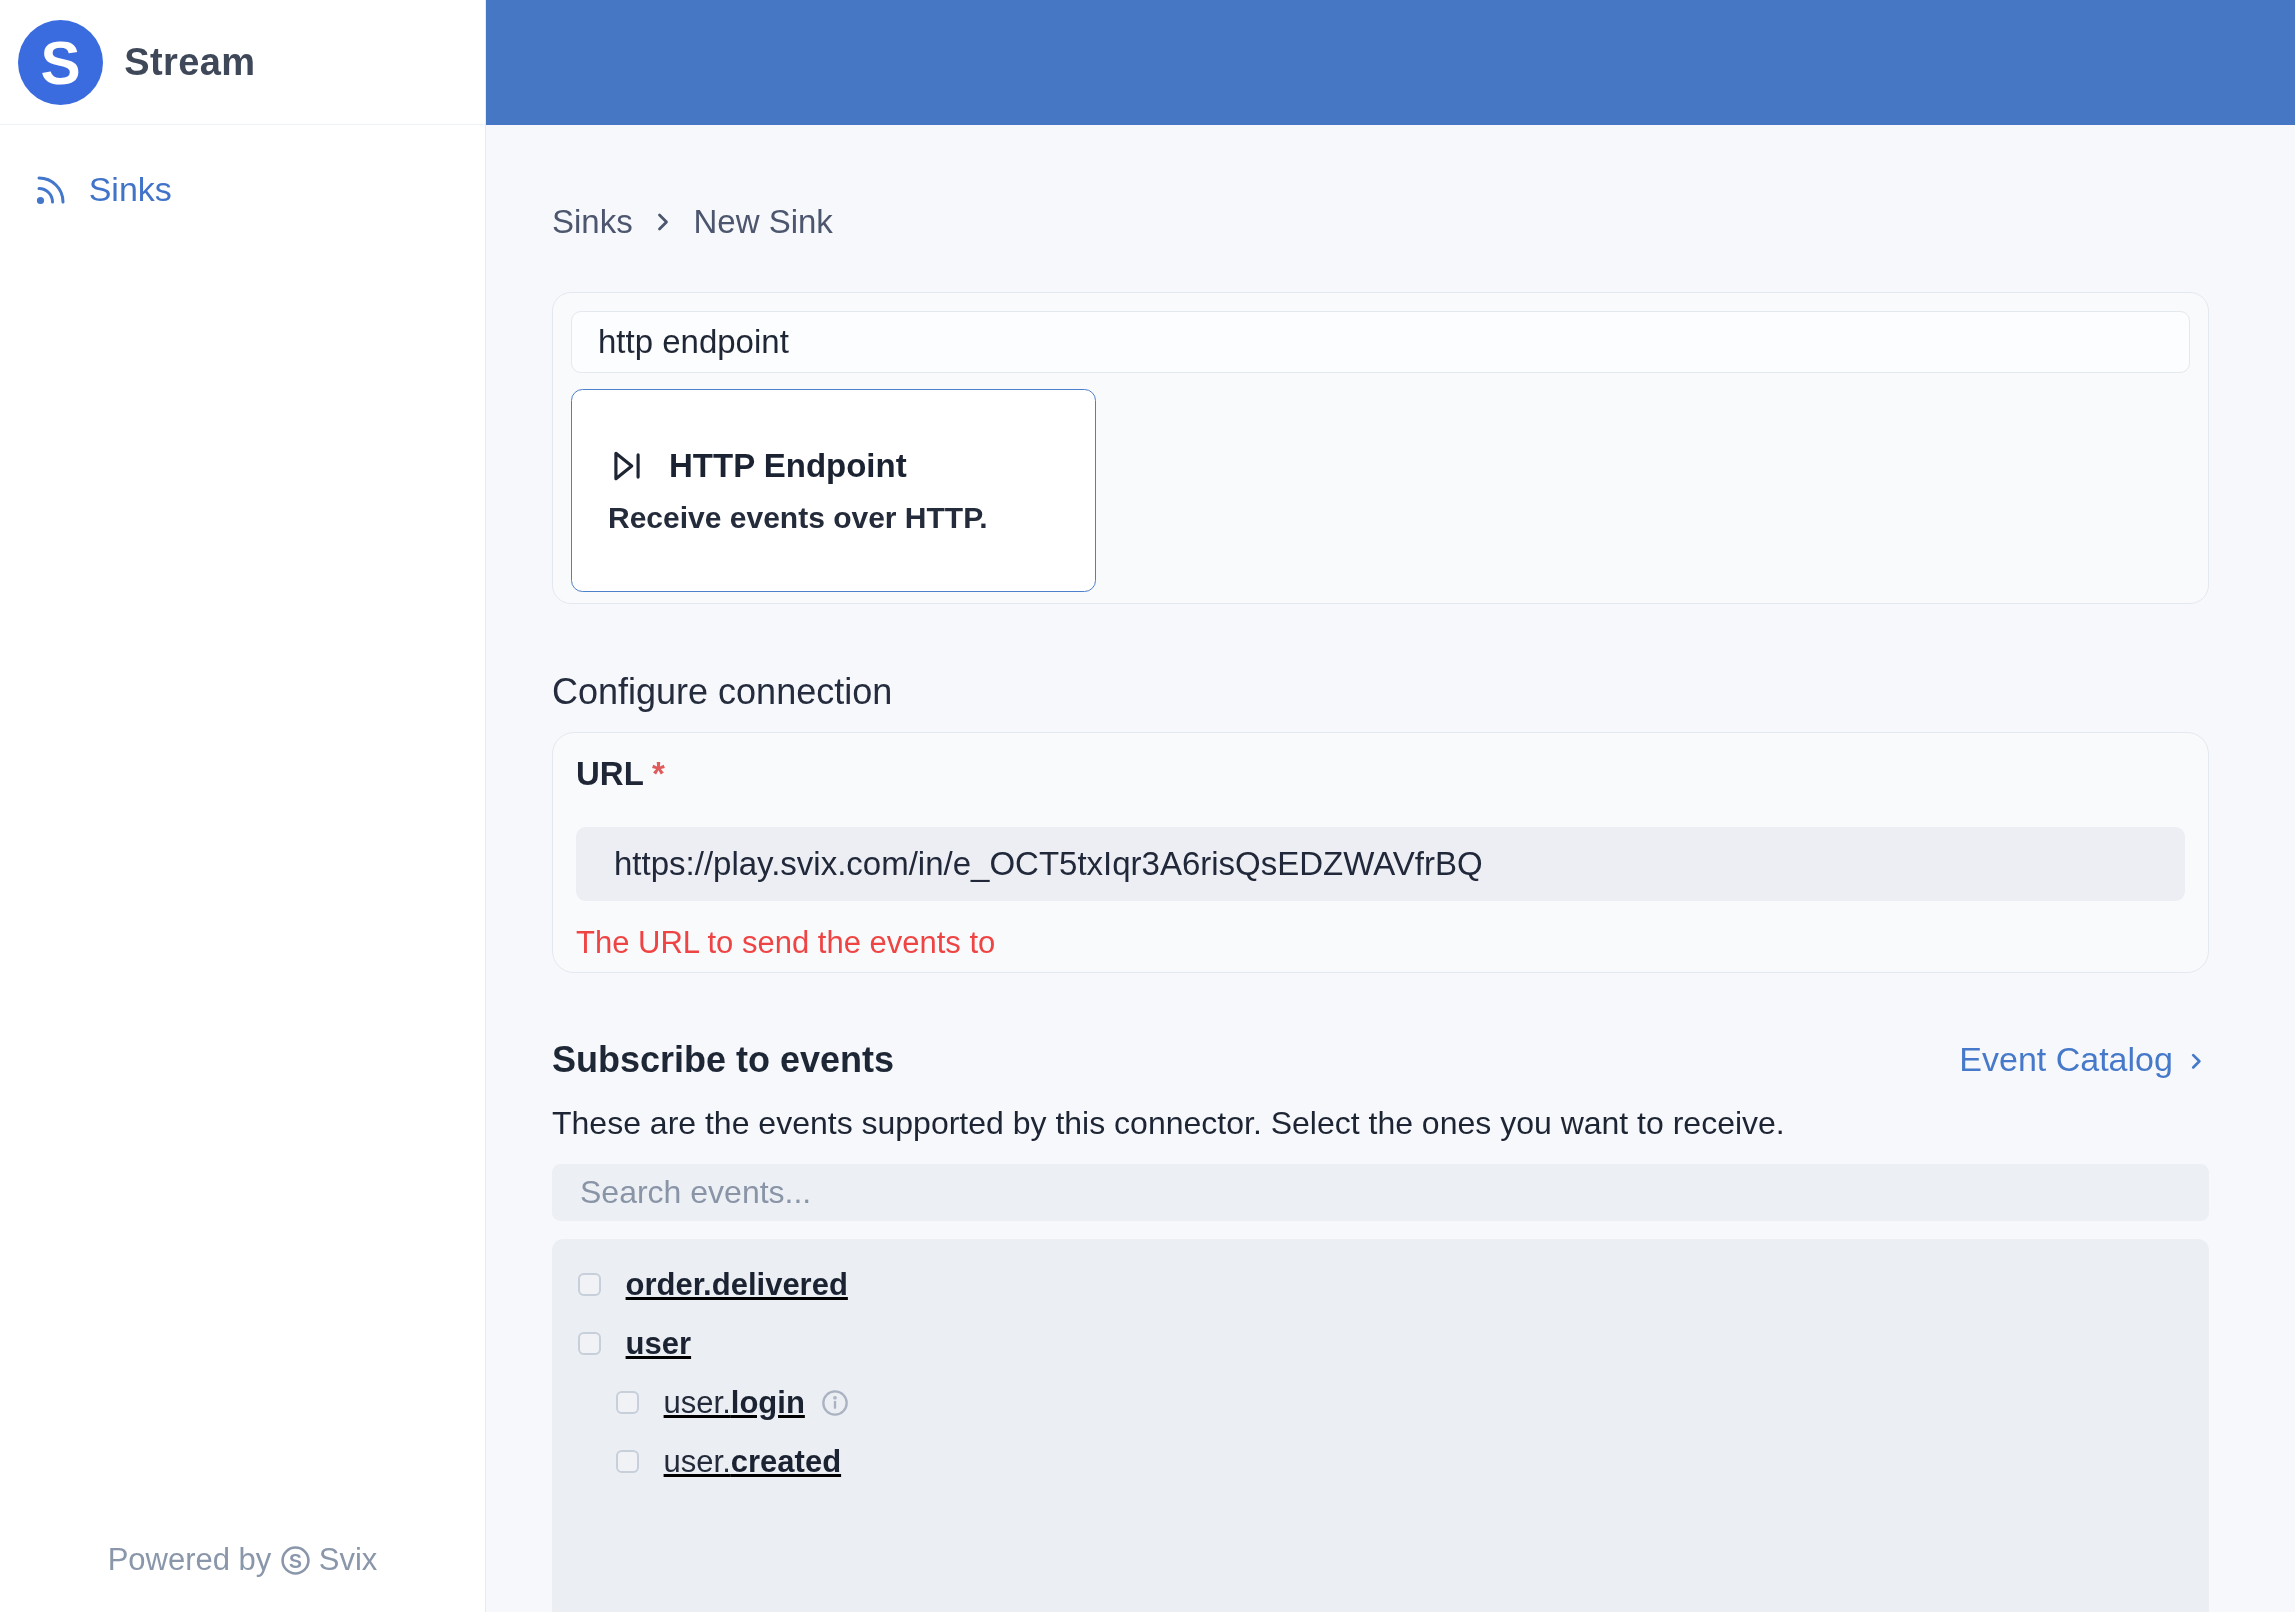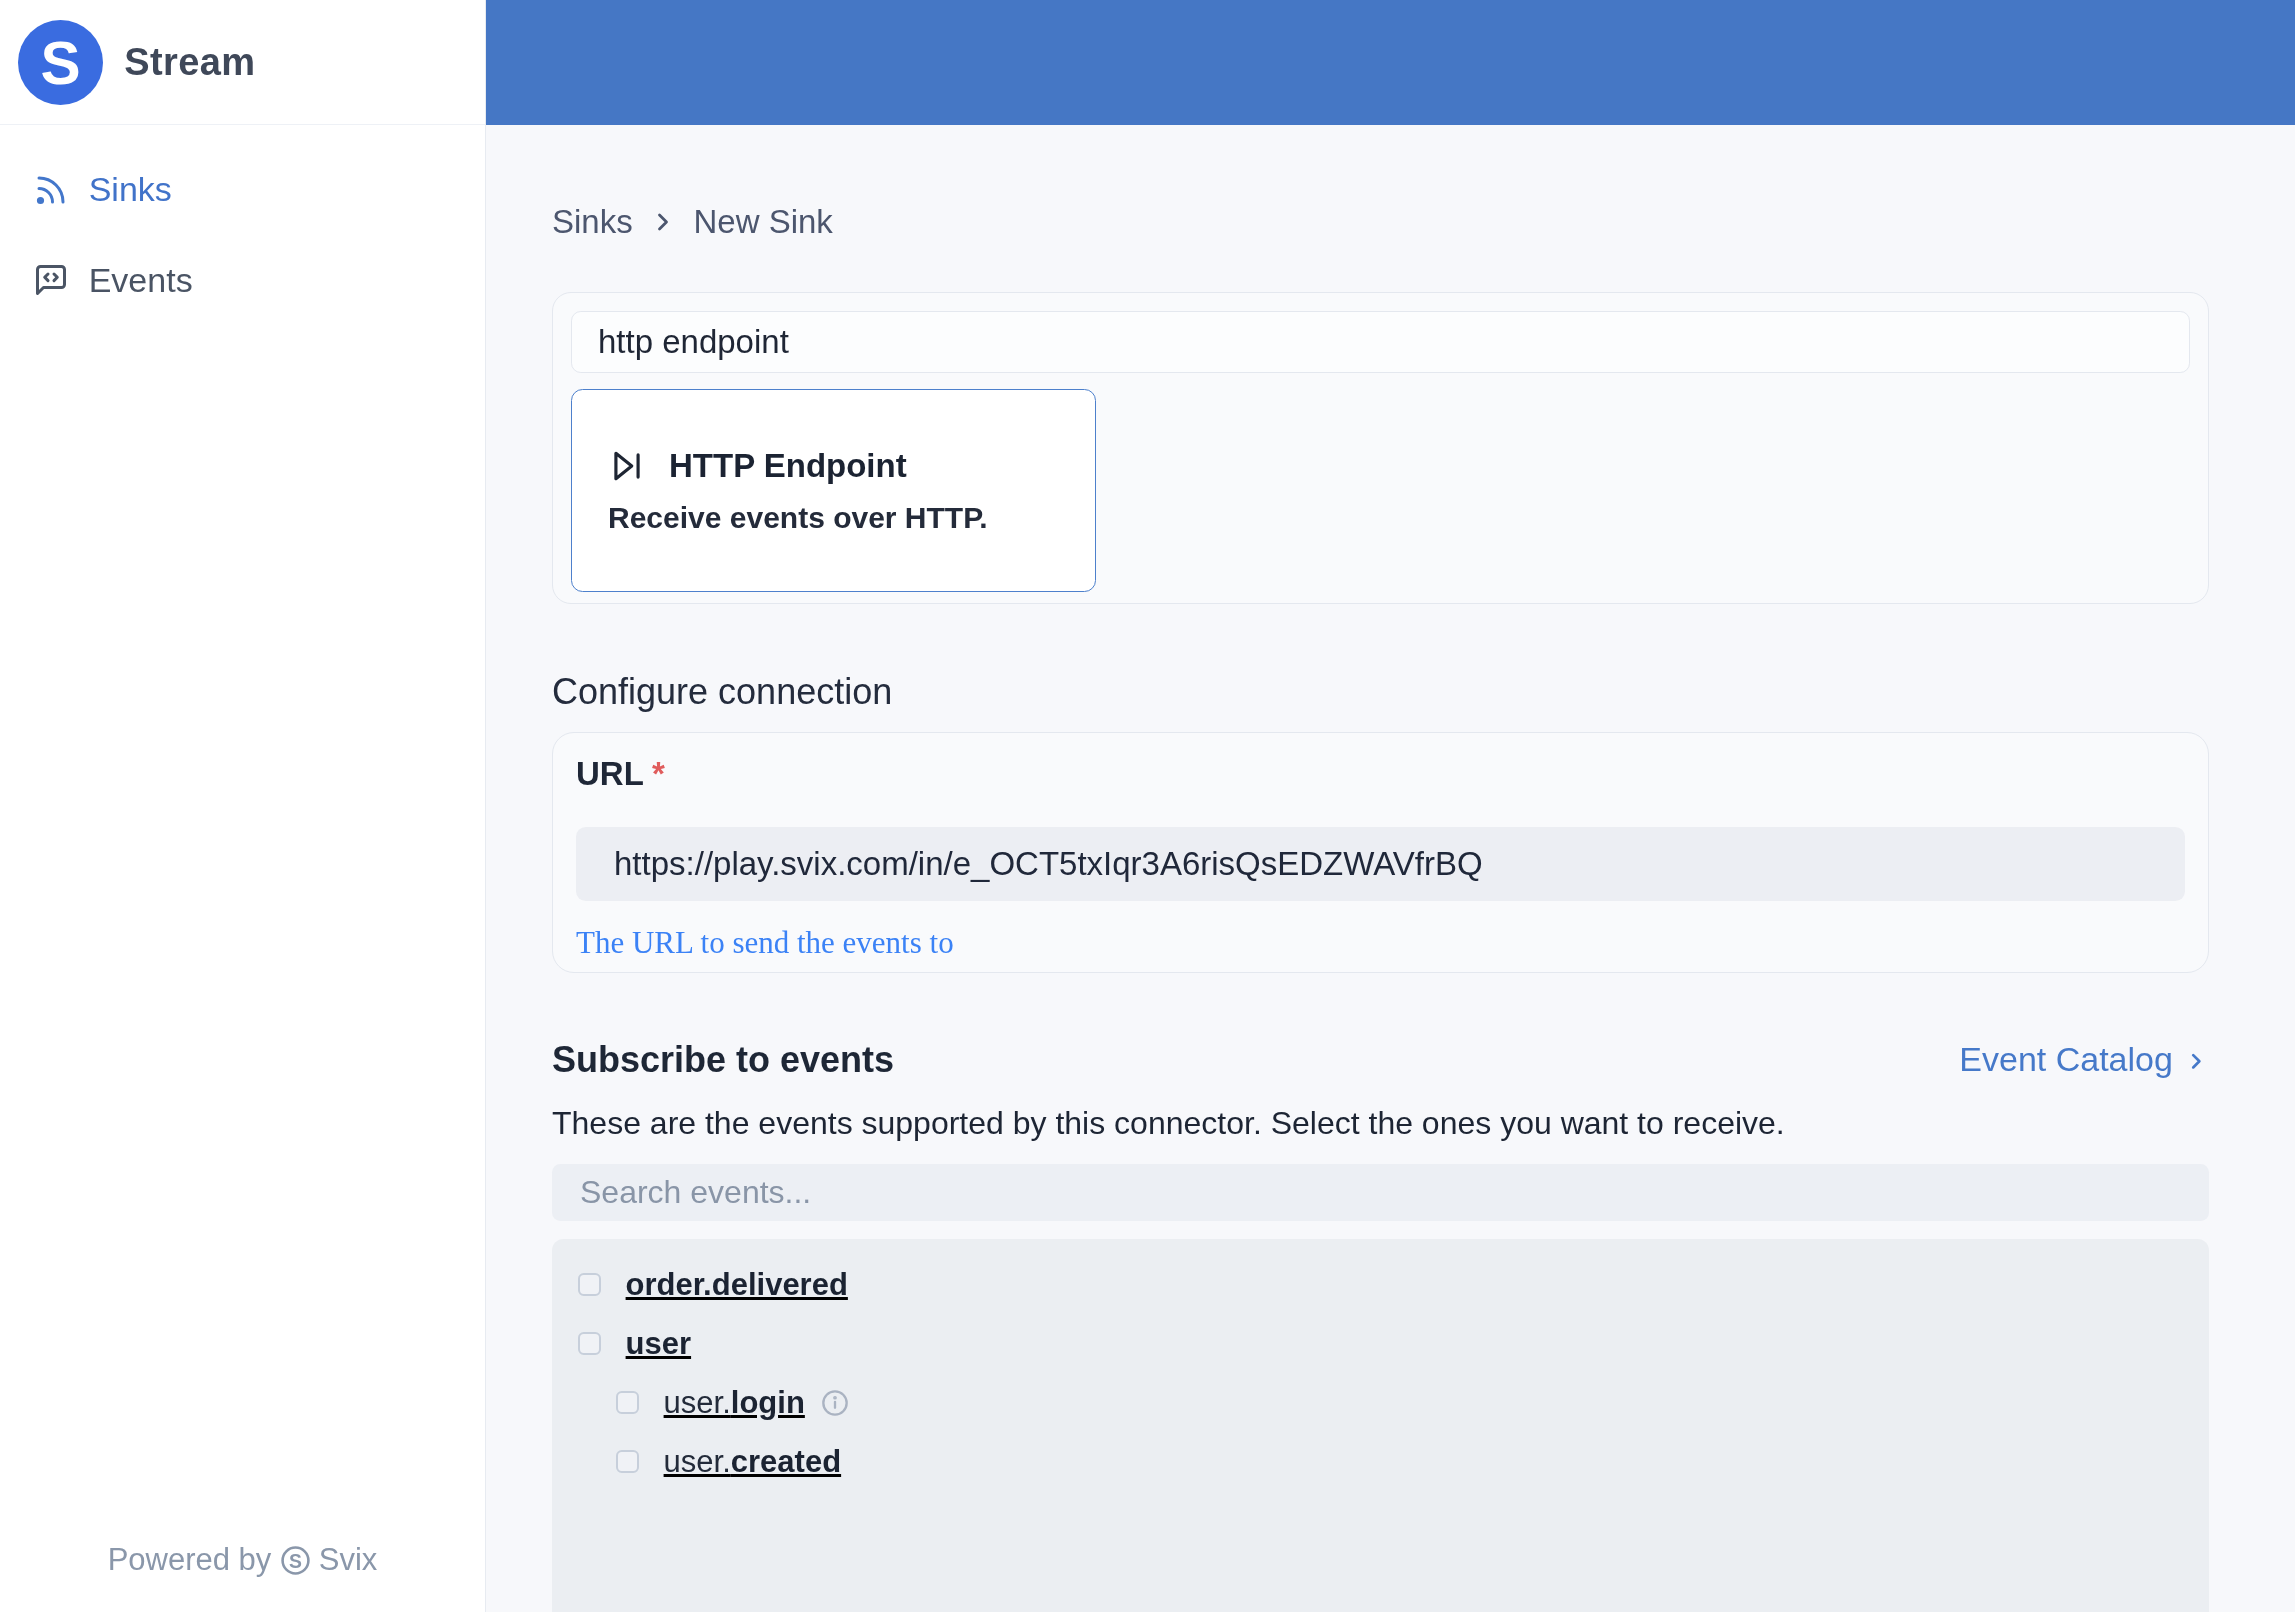--- a/index.html
+++ b/index.html
@@ -63,21 +63,21 @@
   
   .url-card { margin-top:21.3px; height:241px; padding:21.3px 23px;border-radius:22px; }
   .field-label { font-size:33px; font-weight:600; color:#1f2737; line-height:38px; }
   .req { color:#e05c5c; margin-left:8.2px; font-weight:600; }
   .gray-input { display:flex; align-items:center; width:100%;
     background:#eceef3; border-radius:9.8px; }
   .gray-input input { width:100%; border:none; outline:none; background:transparent;
     font-family:inherit; font-size:33px; color:#20283a; }
   .url-input { margin-top:34px; height:74px; }
   .url-input input { padding:0 38px; }
-  .field-help { margin-top:24.6px; font-size:31px; color:#3b82f6;font-family:Liberation Serif, serif; }
+  .field-help { margin-top:24.6px; font-size:31px; color:#ef4444; }
 
   
   .sub-row { margin-top:66px; display:flex; justify-content:space-between; }
   .sub-h { font-size:36px; font-weight:600; color:#1e2736; line-height:41px; }
   .catalog-link { display:flex; align-items:center; gap:11.5px; cursor:pointer;
     font-size:34px; font-weight:500; color:#4679c9; }
   .catalog-link svg { width:24.6px; height:24.6px; margin-top:3.3px; }
   .sub-desc { margin-top:24.6px; font-size:32px; color:#1d2534; line-height:36px; }
   .events-search { margin-top:23px; height:57px; border-radius:8.2px; background:#eceff4; }
   .events-search input { padding:0 28px; font-size:32px; }
@@ -107,28 +107,20 @@
 
   <div class="nav">
     <div class="nav-item first active">
       <svg class="nav-ic" viewBox="0 0 24 24" fill="none" stroke="currentColor" stroke-width="2" stroke-linecap="round" stroke-linejoin="round">
         <path d="M4 11a9 9 0 0 1 9 9"></path>
           <path d="M4 4a16 16 0 0 1 16 16"></path>
           <circle cx="5" cy="19" r="1.4" fill="currentColor"></circle>
       </svg>
       <span class="nav-label">Sinks</span>
     </div>
-    <div class="nav-item second">
-      <svg class="nav-ic" viewBox="0 0 24 24" fill="none" stroke="currentColor" stroke-width="2" stroke-linecap="round" stroke-linejoin="round">
-        <path d="M21 15a2 2 0 0 1-2 2H7l-4 4V5a2 2 0 0 1 2-2h14a2 2 0 0 1 2 2z"></path>
-        <path d="M10 8l-2.2 2.2L10 12.4"></path>
-          <path d="M14 8l2.2 2.2L14 12.4"></path>
-      </svg>
-      <span class="nav-label">Events</span>
-    </div>
   </div>
 
   <div class="powered">
     <span>Powered by</span>
     <svg viewBox="0 0 24 24" style="font-size:38px">
       <circle cx="12" cy="12" r="10" fill="none" stroke="#8a97aa" stroke-width="2"></circle>
       <text x="12" y="17.5" text-anchor="middle" font-size="15" font-weight="bold" fill="#8a97aa">S</text>
     </svg>
     <span>Svix</span>
   </div>

